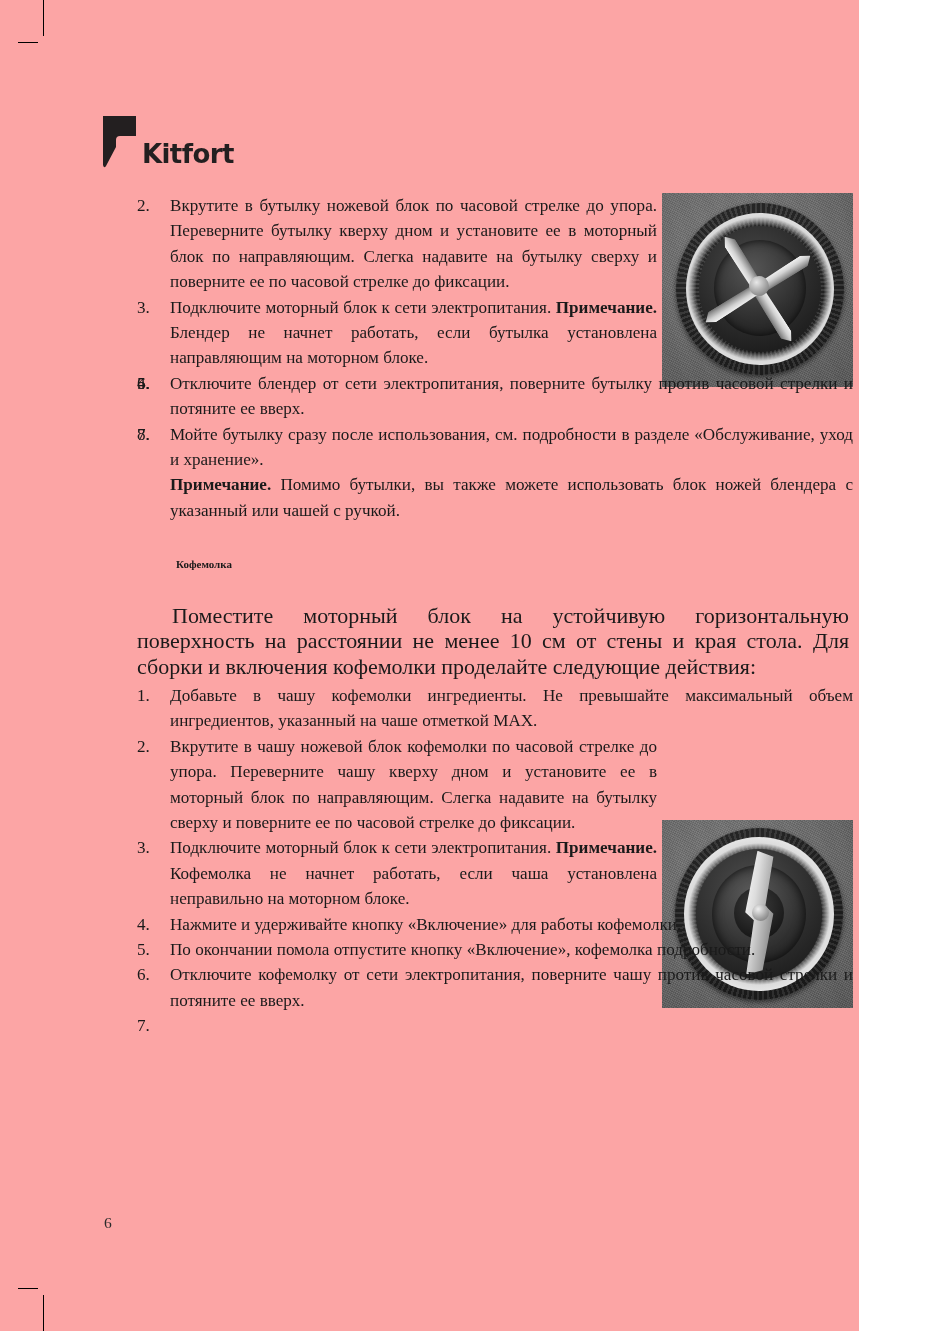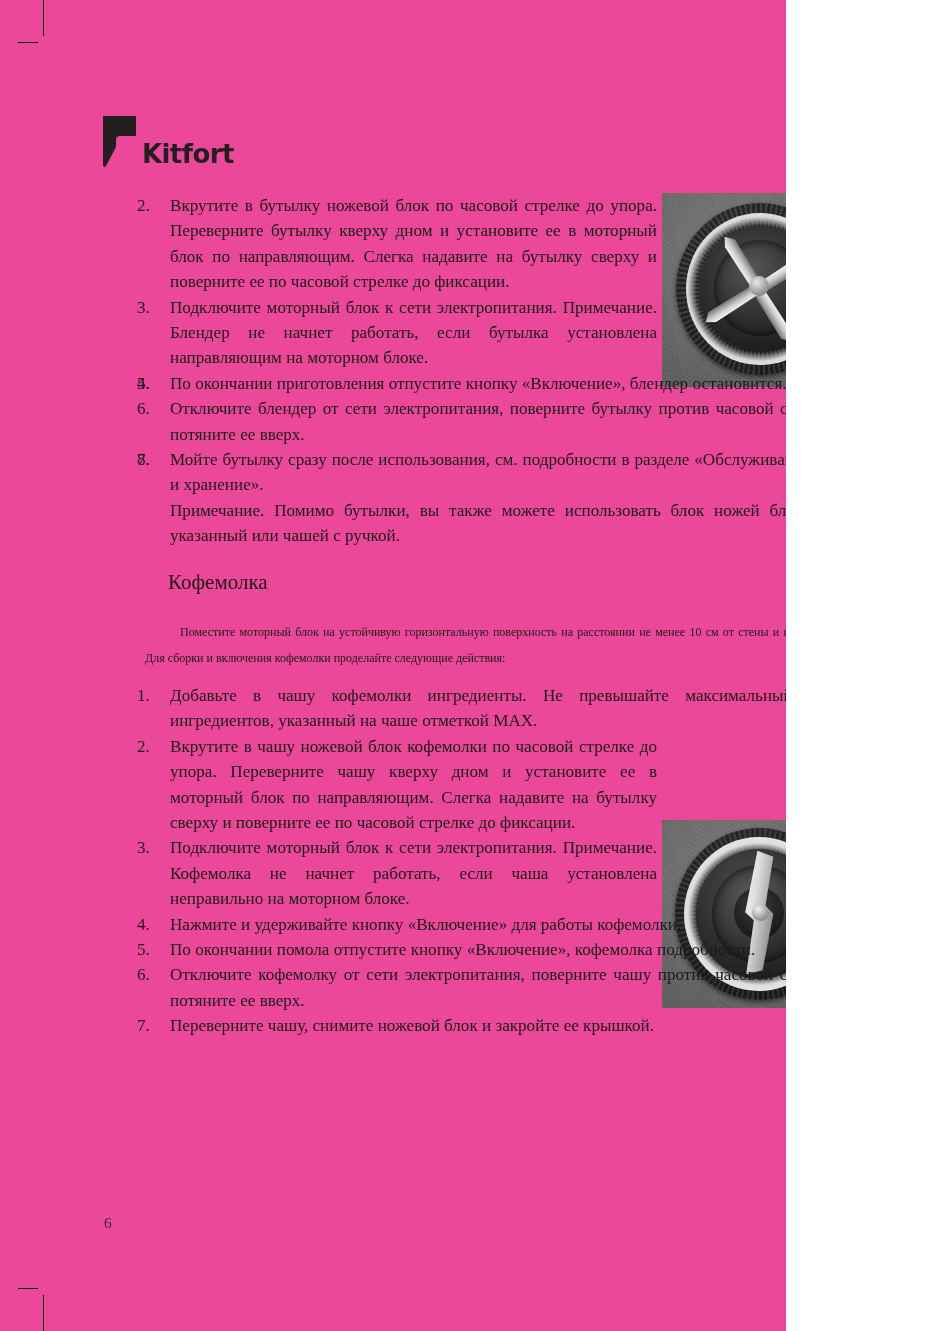--- a/index.html
+++ b/index.html
@@ -2,23 +2,23 @@
 <html><head>
 <meta charset="utf-8">
 <style>
   html, body {
     margin: 0;
     padding: 0;
     background: #ffffff;
   }
   #page {
     position: relative;
-    width: 786px;
+    width: 859px;
     height: 1331px;
-    background: #ec4899;
+    background: #fca5a5;
     font-family: "Liberation Serif", "DejaVu Serif", serif;
     color: #1a1a1a;
     overflow: hidden;
   }
 
   
   .crop-v, .crop-h {
     position: absolute;
     background: #000000;
   }
@@ -60,33 +60,33 @@
 
   
   .content {
     position: absolute;
     left: 133px;
     top: 193px;
     width: 720px;
   }
 
   .para {
-    font-size: 12px;
+    font-size: 22px;
     line-height: 25.4px;
     text-align: justify;
-    margin: 12px;
+    margin: 4px;
     text-indent: 35px;
     hyphens: manual;
   }
 
   .sec-head {
-    font-size: 21px;
+    font-size: 11px;
     line-height: 25.4px;
-    font-weight: 400;
-    margin: 0;
+    font-weight: 700;
+    margin: 8px;
     padding-left: 35px;
   }
 
   ol.steps {
     list-style: none;
     margin: 0;
     padding: 0;
     font-size: 17.1px;
     line-height: 25.4px;
   }
@@ -96,21 +96,21 @@
     text-align: justify;
     hyphens: manual;
   }
   ol.steps > li > .num {
     position: absolute;
     left: 4px;
     top: 0;
     width: 26px;
     text-align: left;
   }
-  .note-label { font-weight: 400; }
+  .note-label { font-weight: 700; }
 
   
   .narrow { padding-right: 196px; }
 
   .spacer-sm { height: 13px; }
   .spacer-md { height: 21px; }
 
   
   .photo {
     position: absolute;
@@ -292,21 +292,20 @@
         <span class="num">3.</span>
         <span>Подключите моторный блок к сети электропитания.</span>
         <span class="note-label">Примечание.</span>
         <span>Блендер не начнет работать, если бутылка установлена направляющим на моторном блоке.</span>
       </li>
       <li>
         <span class="num">4.</span>
       </li>
       <li>
         <span class="num">5.</span>
-        <span>По окончании приготовления отпустите кнопку «Включение», блендер остановится.</span>
       </li>
       <li>
         <span class="num">6.</span>
         <span>Отключите блендер от сети электропитания, поверните бутылку против часовой стрелки и потяните ее вверх.</span>
       </li>
       <li>
         <span class="num">7.</span>
       </li>
       <li>
         <span class="num">8.</span>
@@ -347,20 +346,19 @@
       <li>
         <span class="num">5.</span>
         <span>По окончании помола отпустите кнопку «Включение», кофемолка подробности.</span>
       </li>
       <li>
         <span class="num">6.</span>
         <span>Отключите кофемолку от сети электропитания, поверните чашу против часовой стрелки и потяните ее вверх.</span>
       </li>
       <li>
         <span class="num">7.</span>
-        <span>Переверните чашу, снимите ножевой блок и закройте ее крышкой.</span>
       </li>
     </ol>
   </div>
 
   <div class="page-num">6</div>
 
 </div>
 
 </body></html>

